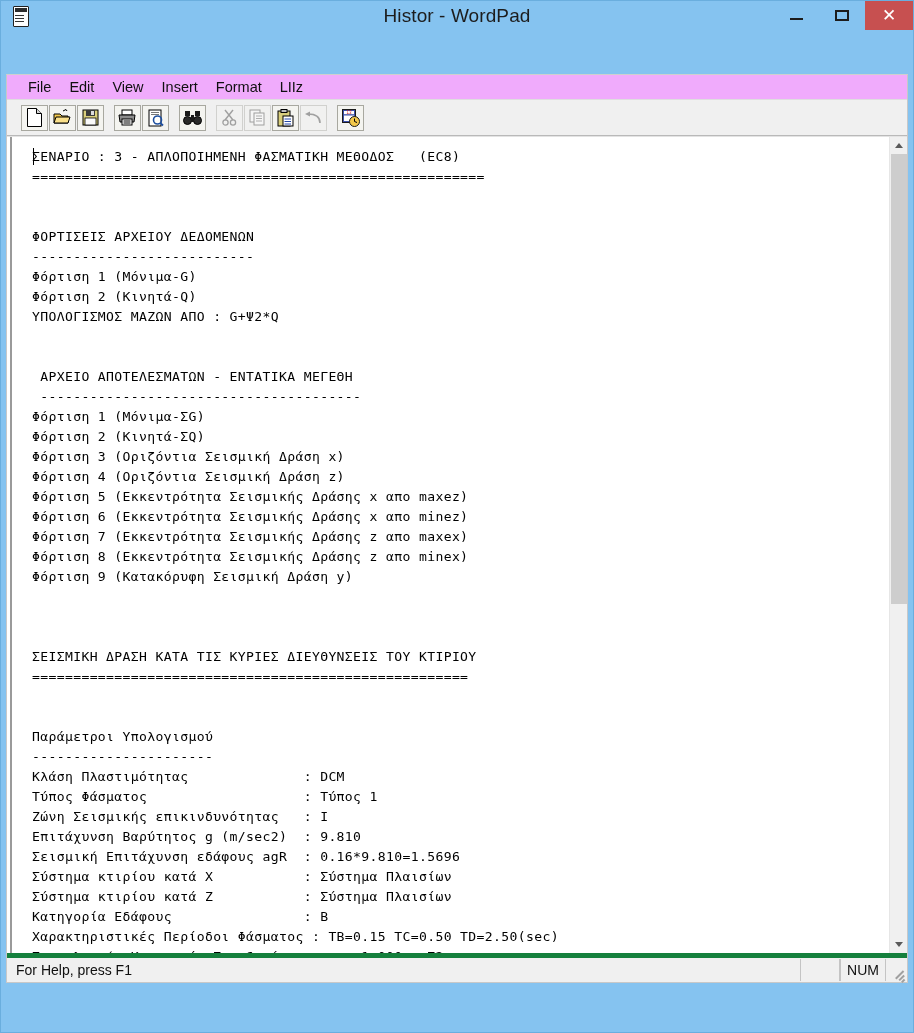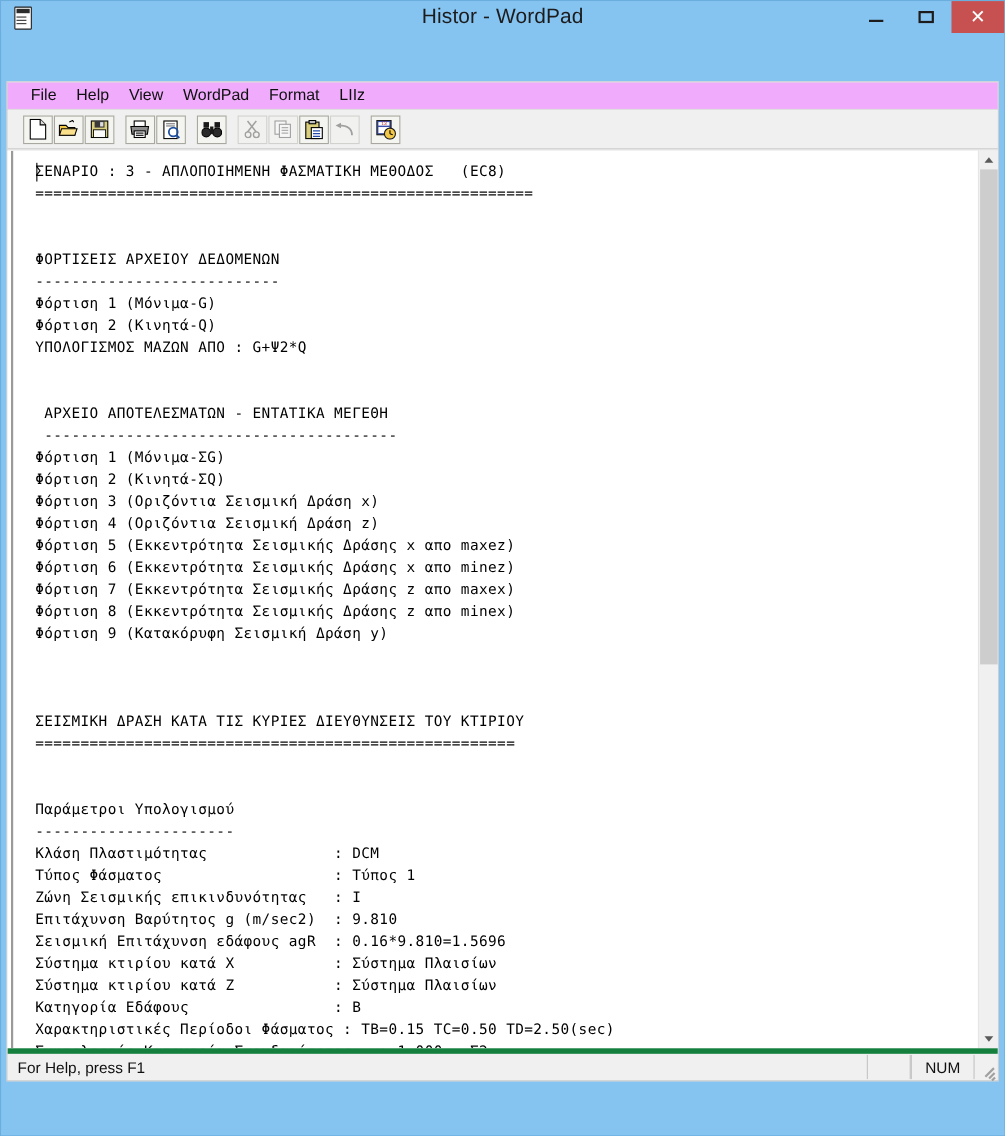--- a/index.html
+++ b/index.html
@@ -268,21 +268,21 @@
     padding-left: 9px;
     font-family: "Liberation Sans", sans-serif;
   }
   .status-panes {
     margin-left: auto;
     display: flex;
     align-items: stretch;
     height: 22px;
   }
   .status-pane {
-    width: 58px;
+    width: 46px;
     border-left: 1px solid #c4c4c4;
     border-right: 1px solid #c4c4c4;
     display: flex;
     align-items: center;
     justify-content: center;
     font-size: 14px;
     color: #101010;
     box-sizing: border-box;
     font-family: "Liberation Sans", sans-serif;
   }
@@ -330,23 +330,23 @@
       <div class="win-btn close">
         <div class="close-glyph">✕</div>
       </div>
     </div>
   </div>
 
   <div class="client">
 
     <div class="menubar">
       <div class="menu-item">File</div>
-      <div class="menu-item">Help</div>
+      <div class="menu-item">Edit</div>
       <div class="menu-item">View</div>
-      <div class="menu-item">WordPad</div>
+      <div class="menu-item">Insert</div>
       <div class="menu-item">Format</div>
       <div class="menu-item">LIIz</div>
     </div>
 
     <div class="toolbar">
 
       <div class="tb-btn">
         <span>
           <svg width="17" height="19" viewBox="0 0 17 19">
             <path d="M1.5 0.5 H10.5 L15.5 5.5 V18.5 H1.5 Z" fill="#ffffff" stroke="#000" stroke-width="1"></path>

